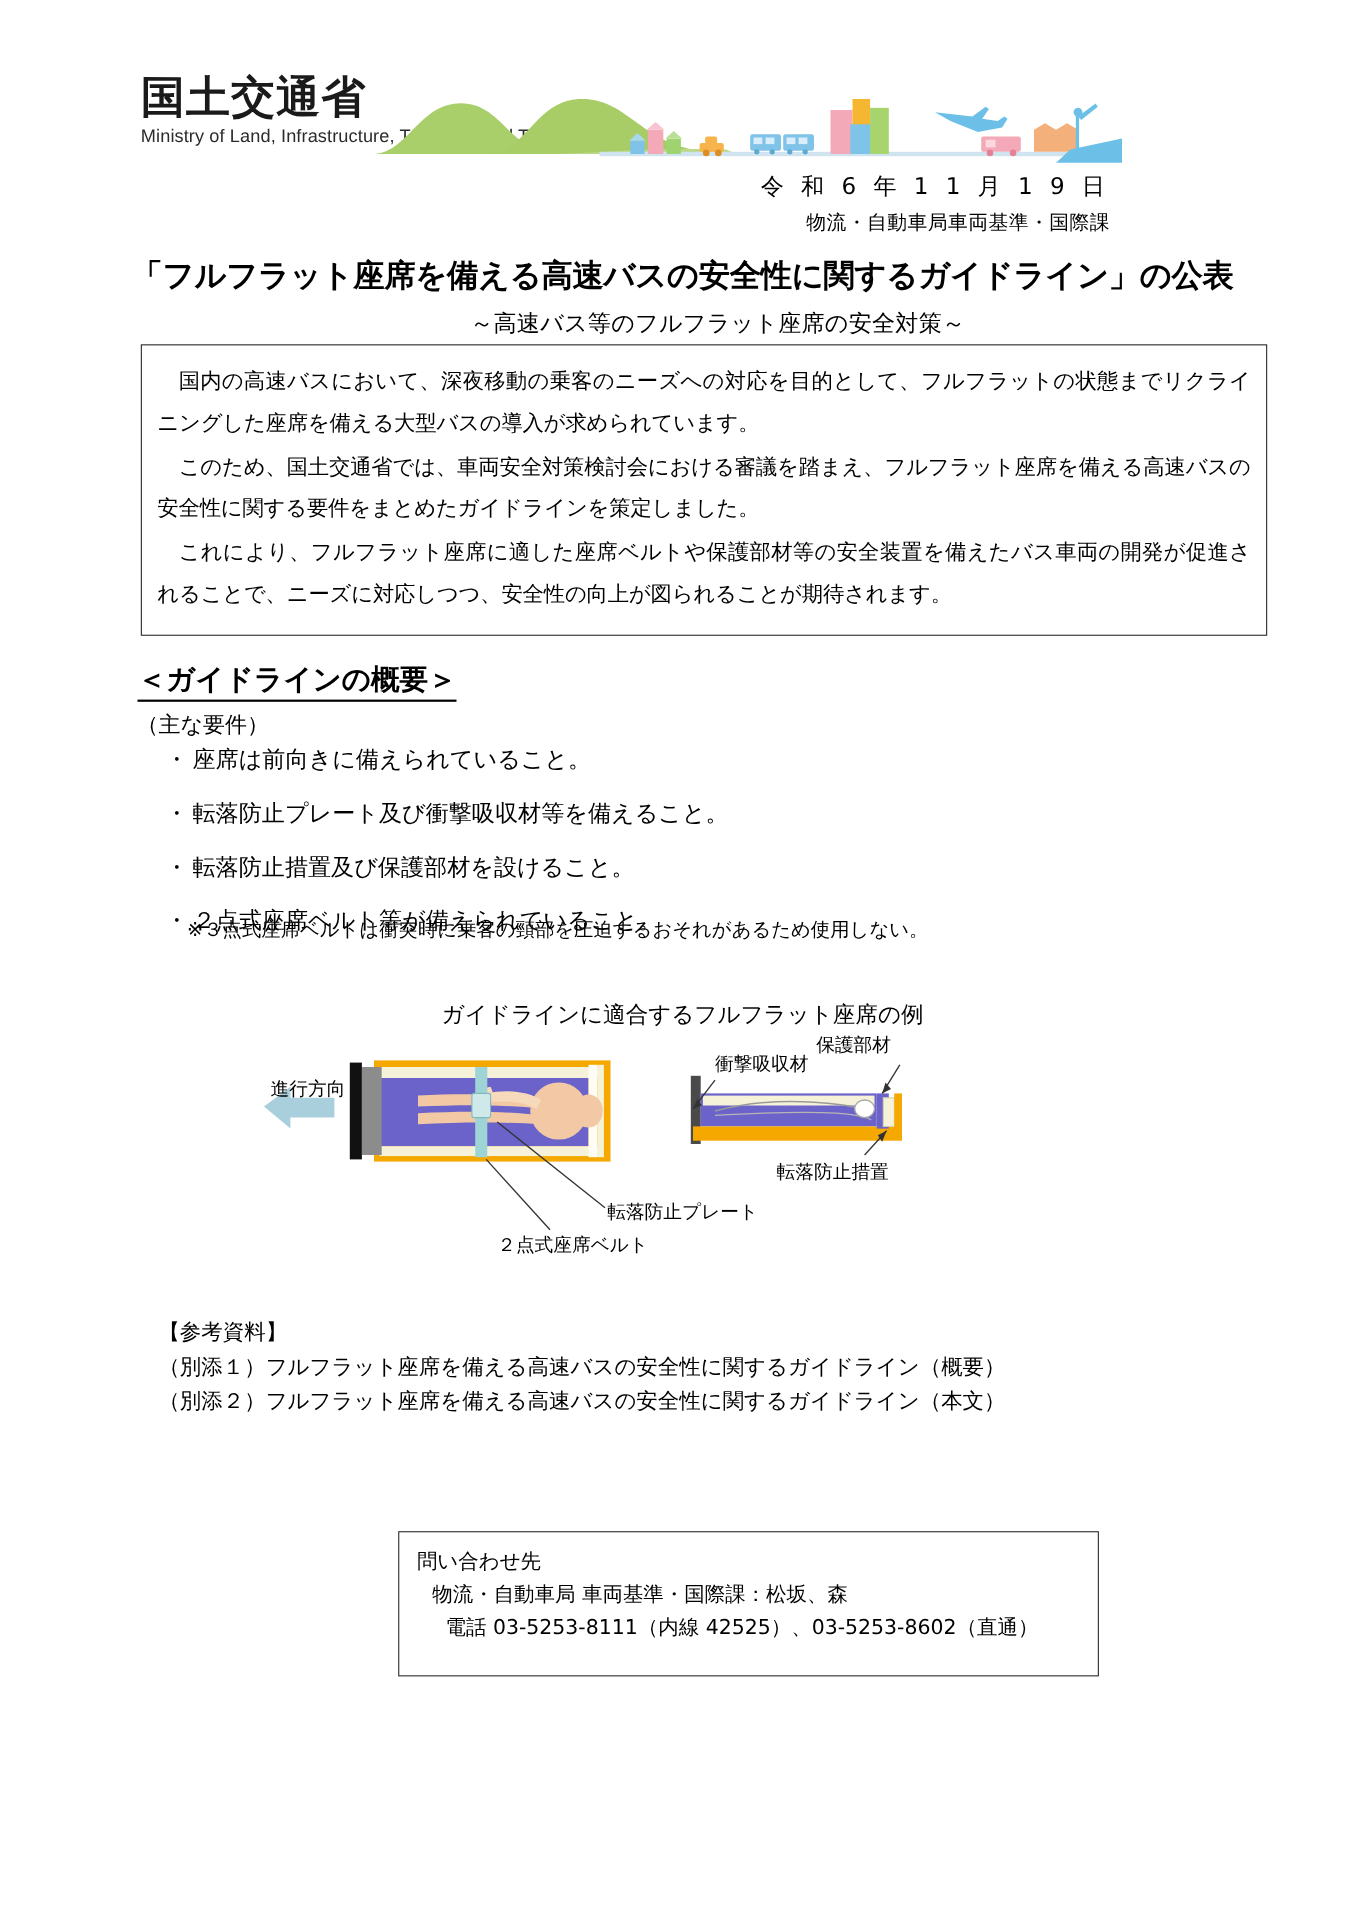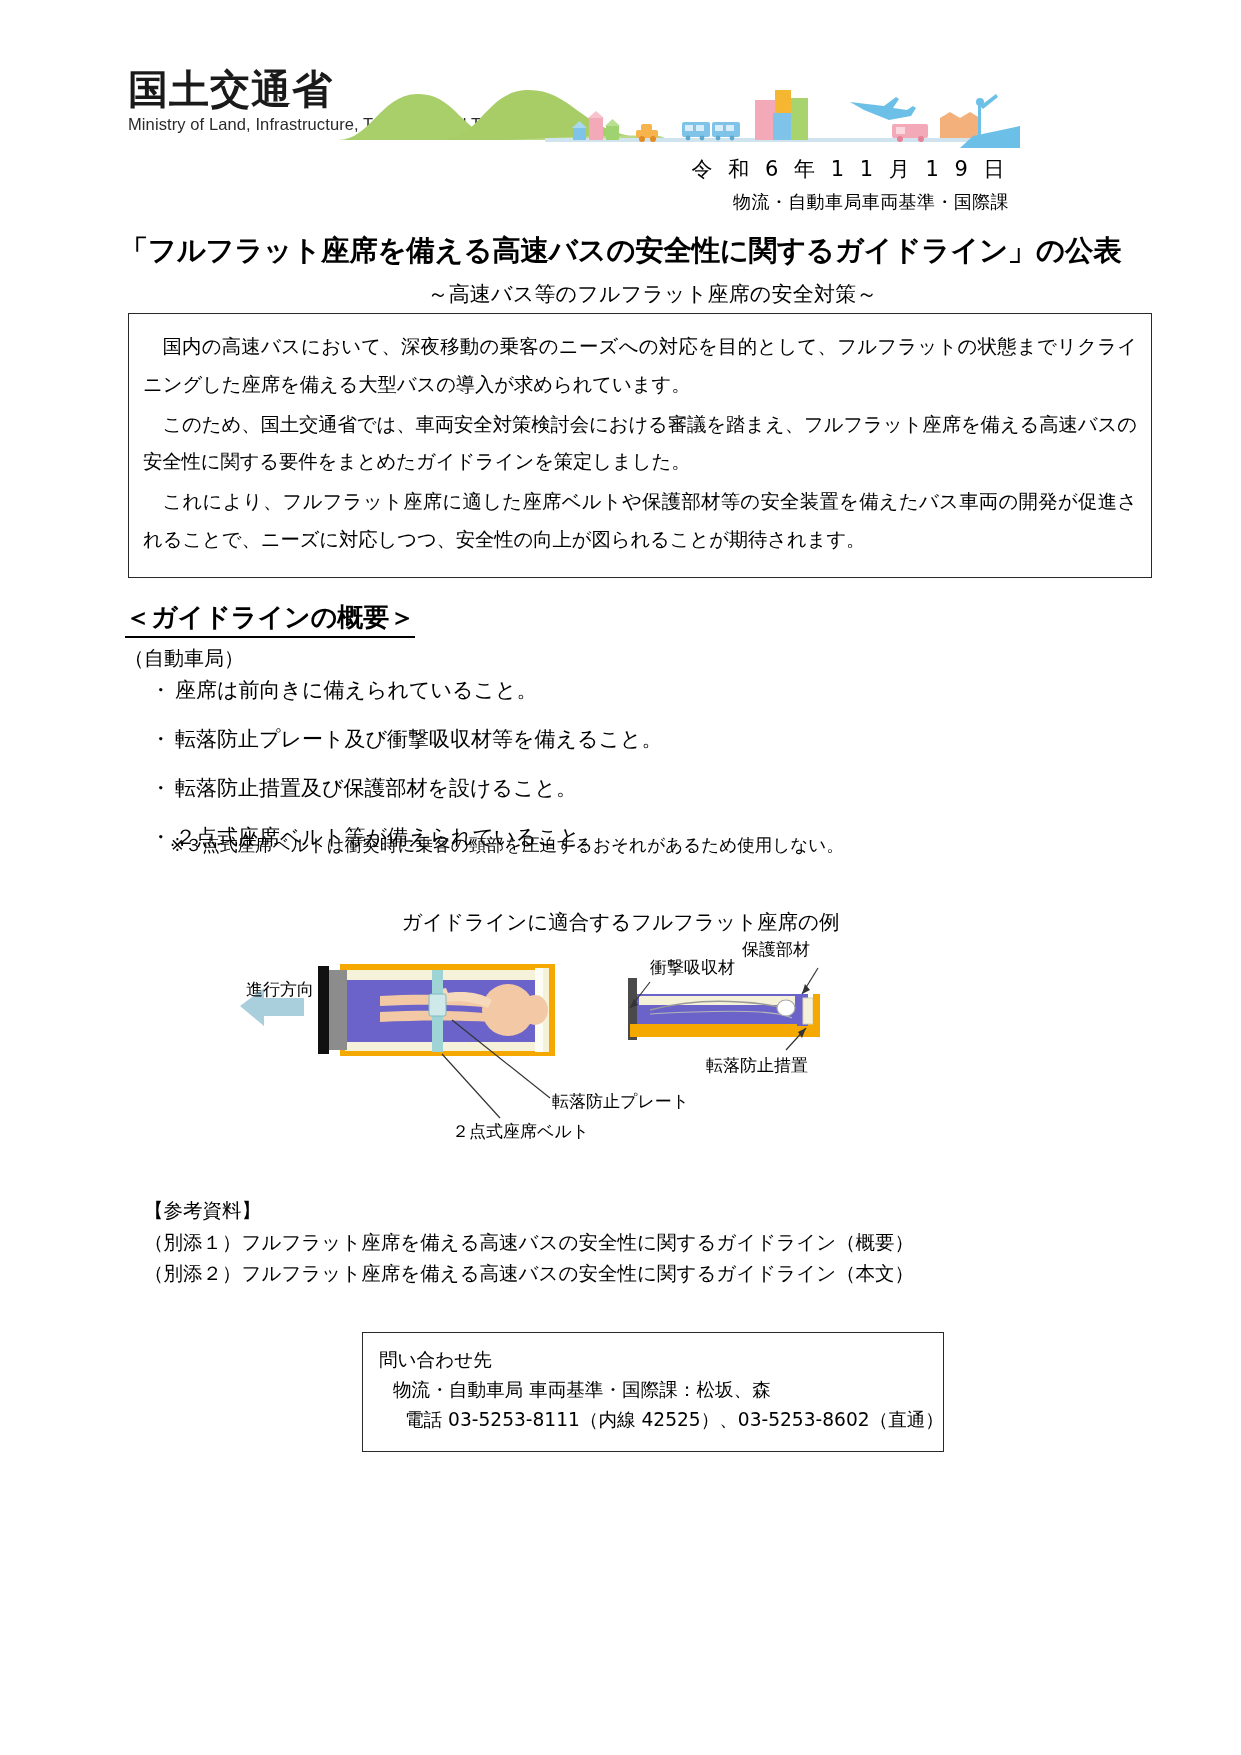--- a/index.html
+++ b/index.html
@@ -181,25 +181,25 @@
     left: 144px; top: 1195px;
     font-family: "DejaVu Sans", sans-serif;
     font-size: 19.5px;
     line-height: 1.62;
   }
   .ref-block div { white-space: nowrap; }
 
   
   .contact-box {
     position: absolute;
-    left: 362px; top: 1332px;
-    width: 582px;
+    left: 362px; top: 1392px;
+    width: 637px;
     border: 1px solid #2a2a2a;
     box-sizing: border-box;
-    padding: 12px 16px 16px 16px;
+    padding: 12px 16px 28px 16px;
   }
   .contact-box div {
     font-family: "DejaVu Sans", sans-serif;
     font-size: 18.6px;
     line-height: 1.62;
     white-space: nowrap;
   }
   .contact-indent-1 { padding-left: 14px; }
   .contact-indent-2 { padding-left: 26px; }
 </style>
@@ -271,21 +271,21 @@
 <div class="doc-title">「フルフラット座席を備える高速バスの安全性に関するガイドライン」の公表</div>
 <div class="doc-subtitle">～高速バス等のフルフラット座席の安全対策～</div>
 
 <div class="summary-box">
   <p>国内の高速バスにおいて、深夜移動の乗客のニーズへの対応を目的として、フルフラットの状態までリクライニングした座席を備える大型バスの導入が求められています。</p>
   <p>このため、国土交通省では、車両安全対策検討会における審議を踏まえ、フルフラット座席を備える高速バスの安全性に関する要件をまとめたガイドラインを策定しました。</p>
   <p>これにより、フルフラット座席に適した座席ベルトや保護部材等の安全装置を備えたバス車両の開発が促進されることで、ニーズに対応しつつ、安全性の向上が図られることが期待されます。</p>
 </div>
 
 <div class="outline-heading">＜ガイドラインの概要＞</div>
-<div class="outline-sub">（自動車局）</div>
+<div class="outline-sub">（主な要件）</div>
 
 <ul class="req-list">
   <li>
     <span class="req-bullet">・</span><span>座席は前向きに備えられていること。</span>
   </li>
   <li>
     <span class="req-bullet">・</span><span>転落防止プレート及び衝撃吸収材等を備えること。</span>
   </li>
   <li>
     <span class="req-bullet">・</span><span>転落防止措置及び保護部材を設けること。</span>

